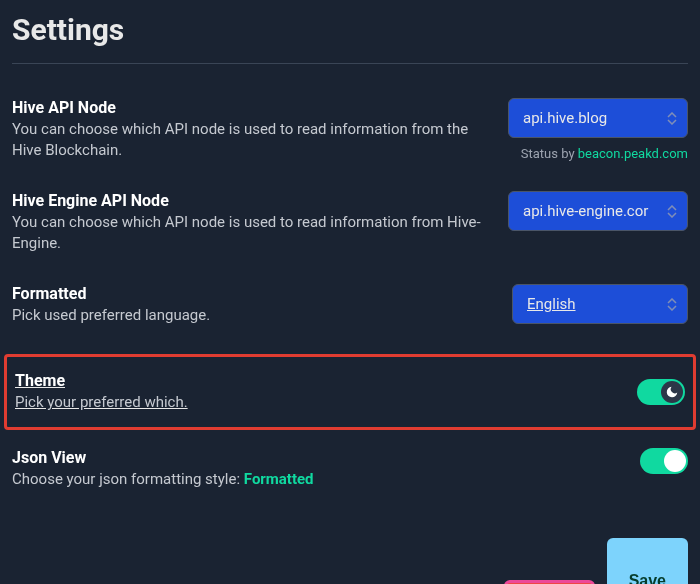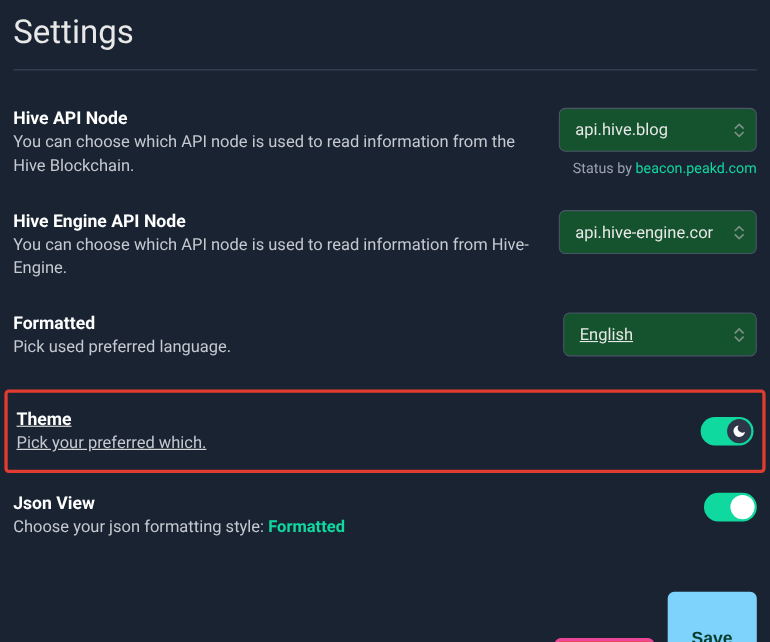--- a/index.html
+++ b/index.html
@@ -10,21 +10,21 @@
     body {
       background: #1a2332;
       color: #e8e8e8;
       font-family: -apple-system, BlinkMacSystemFont, "Segoe UI", Roboto, sans-serif;
       width: 700px;
       height: 584px;
       padding: 12px;
     }
     .title {
       font-size: 30px;
-      font-weight: 400;
+      font-weight: 700;
       margin-bottom: 16px;
     }
     .divider {
       border: none;
       border-top: 1px solid #3a4556;
       margin-bottom: 24px;
     }
     .setting-row {
       display: flex;
       justify-content: flex-start;
@@ -47,21 +47,21 @@
       line-height: 1.4;
     }
     .setting-right {
       display: flex;
       flex-direction: column;
       align-items: flex-end;
     }
     .select-box {
       width: 180px;
       height: 40px;
-      background: #14532d;
+      background: #1d4ed8;
       border: 1px solid #4a5568;
       border-radius: 6px;
       display: flex;
       align-items: center;
       justify-content: space-between;
       padding: 0 10px 0 14px;
       color: #e8e8e8;
       font-size: 15px;
       cursor: pointer;
     }

